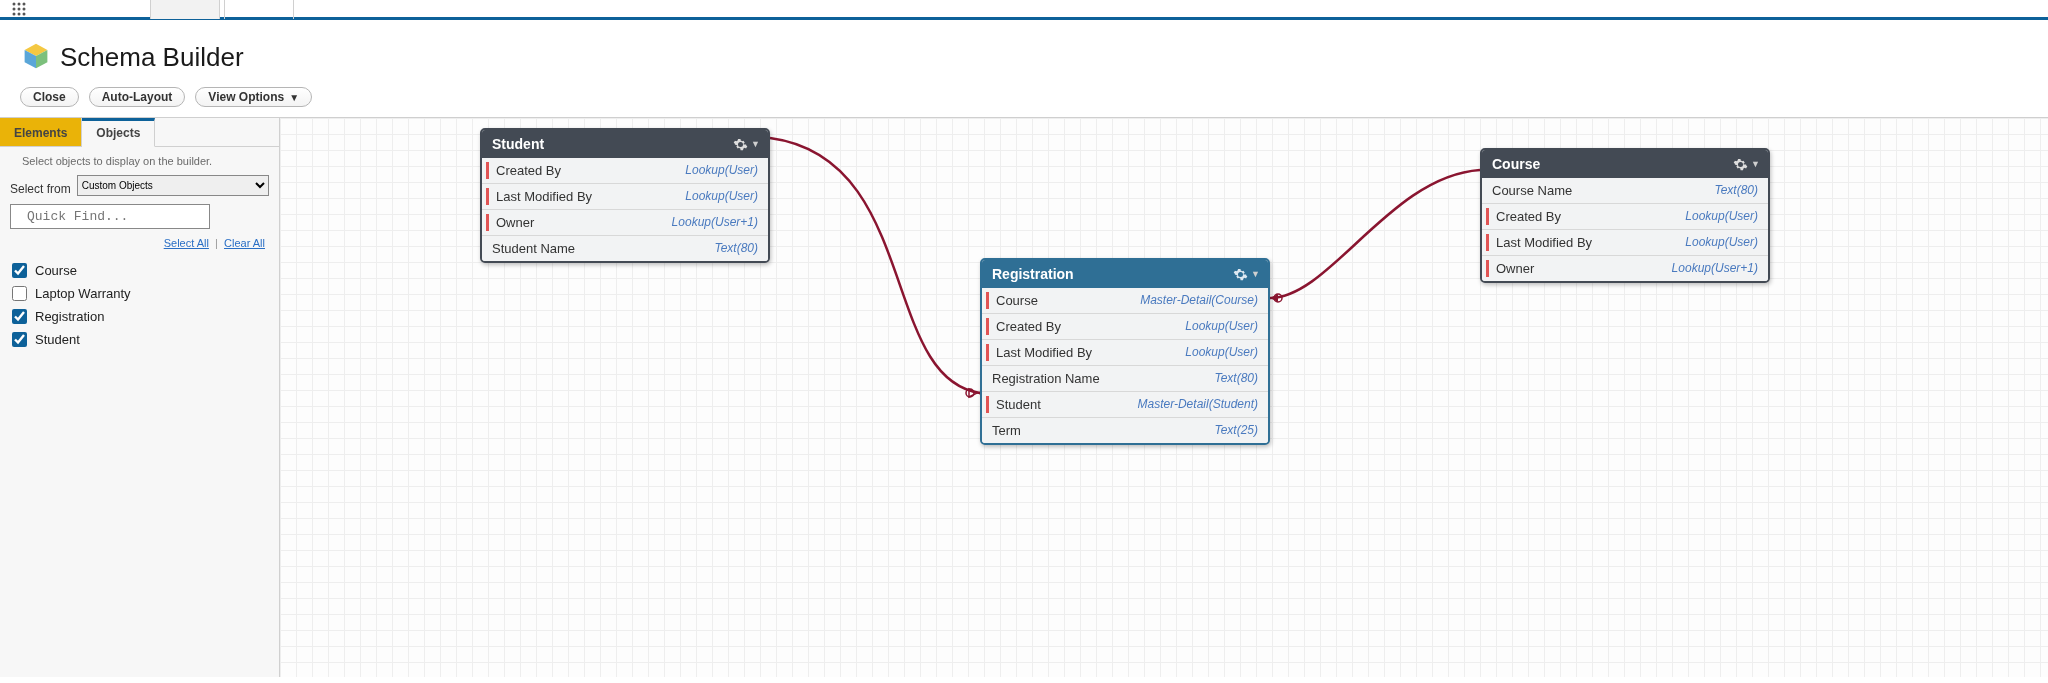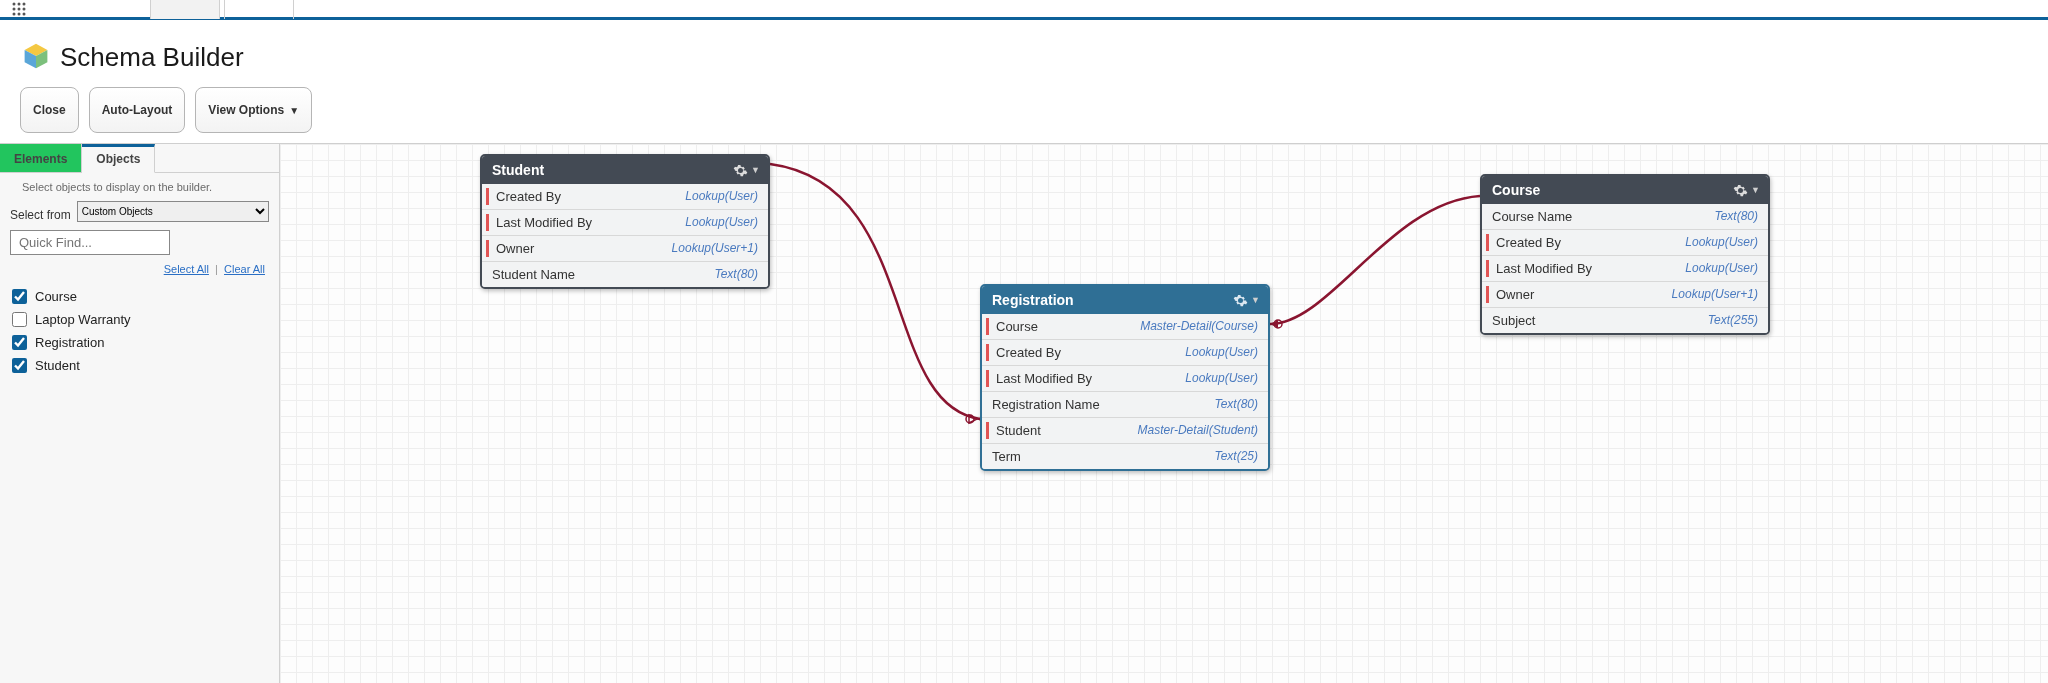--- a/index.html
+++ b/index.html
@@ -8,37 +8,37 @@
   .top-strip { height: 20px; border-bottom: 3px solid #0d6199; display: flex; align-items: center; padding-left: 12px; gap: 4px; }
   .dot-grid { display: inline-block; width: 14px; height: 14px; margin-right: 120px;}
   .tab-item { display:inline-block; height:20px; width:70px; border-left:1px solid #d0d0d0; border-right:1px solid #d0d0d0;}
   .tab-item.active{ background:#f2f2f2;}
 
   .page-header { display: flex; align-items: flex-start; gap: 10px; padding: 14px 20px 8px 22px; margin-top: 8px; }
   .page-header .cube { width: 28px; height: 28px; }
   .page-header h1 { font-size: 26px; font-weight: 400; color: #1a1a1a; }
 
   .toolbar { padding: 6px 20px 10px 20px; display: flex; gap: 10px; }
-  .btn { background: linear-gradient(#fff,#f3f3f3); border: 1px solid #b5b5b5; border-radius: 8px; padding: 15px 12px; font-size: 12px; font-weight: bold; color: #333; cursor: pointer; display:inline-flex; align-items:center; gap:5px;}
+  .btn { background: linear-gradient(#fff,#f3f3f3); border: 1px solid #b5b5b5; border-radius: 13px; padding: 2px 12px; font-size: 12px; font-weight: bold; color: #333; cursor: pointer; display:inline-flex; align-items:center; gap:5px;}
   .btn .caret{ font-size:10px;}
 
   .workspace { display:flex; border-top:1px solid #cfcfcf; height: 560px; position:relative;}
 
   
   .sidebar { width: 280px; min-width:280px; background:#f7f7f7; border-right:1px solid #d0d0d0; position:relative;}
   .sidebar-tabs { display:flex; }
-  .sidebar-tab { flex:0 0 auto; padding:8px 14px 6px 14px; font-size:12px; font-weight:bold; color:#444; border-right:1px solid #d0d0d0; border-bottom:1px solid #d0d0d0; background:#22c55e; cursor:pointer;}
+  .sidebar-tab { flex:0 0 auto; padding:8px 14px 6px 14px; font-size:12px; font-weight:bold; color:#444; border-right:1px solid #d0d0d0; border-bottom:1px solid #d0d0d0; background:#eab308; cursor:pointer;}
   .sidebar-tab.active { background:#f7f7f7; border-top:3px solid #0d6199; border-bottom:1px solid #f7f7f7; padding-top:5px;}
   .sidebar-tab-filler{flex:1; border-bottom:1px solid #d0d0d0;}
   .sidebar-body{ padding:8px 10px; font-size:12px; color:#555;}
   .help-text{ font-size:11px; color:#6a6a6a; margin-bottom:8px;margin-left:12px;}
   .select-row{ display:flex; align-items:flex-end; gap:6px; margin-bottom:8px;}
   .select-row label{ font-size:12px; color:#333;}
   .select-row select{ border:1px solid #888; padding:3px 0; font-size:10px; flex:1;}
-  .quick-find{ width: 160px; border:1px solid #888; padding:4px 8px; font-size:13px; color:#888;}
+  .quick-find{ width: 200px; border:1px solid #888; padding:4px 16px; font-size:13px; color:#888;font-family:Liberation Mono, monospace;}
   .link-row{ text-align:right; font-size:11px; padding:8px 4px 10px 0; color:#999;}
   .link-row a{ color:#2a6fc5; text-decoration:underline; cursor:pointer;}
   .obj-list{ list-style:none; }
   .obj-list li{ display:flex; align-items:center; gap:8px; padding:4px 2px; font-size:13px; color:#222;}
   .obj-list input[type=checkbox]{ width:15px; height:15px; accent-color:#0d6199; cursor:pointer;}
 
   .collapse-handle{ position:absolute; right:-12px; top:10px; width:11px; height:38px; background:#f3f3f3; border:1px solid #c7c7c7; border-left:none; border-radius:0 2px 2px 0; display:flex; align-items:center; justify-content:center; cursor:pointer; font-size:9px; color:#666;}
 
   
   .canvas { flex:1; position:relative; overflow:hidden;
@@ -252,21 +252,17 @@
             <span class="field-type">Lookup(User)</span>
           </div>
           <div class="field-row req">
             <span class="field-name">Last Modified By</span>
             <span class="field-type">Lookup(User)</span>
           </div>
           <div class="field-row req">
             <span class="field-name">Owner</span>
             <span class="field-type">Lookup(User+1)</span>
           </div>
-          <div class="field-row">
-            <span class="field-name">Subject</span>
-            <span class="field-type">Text(255)</span>
-          </div>
         </div>
     </div>
 
   </div>
 </div>
 
 </body></html>

